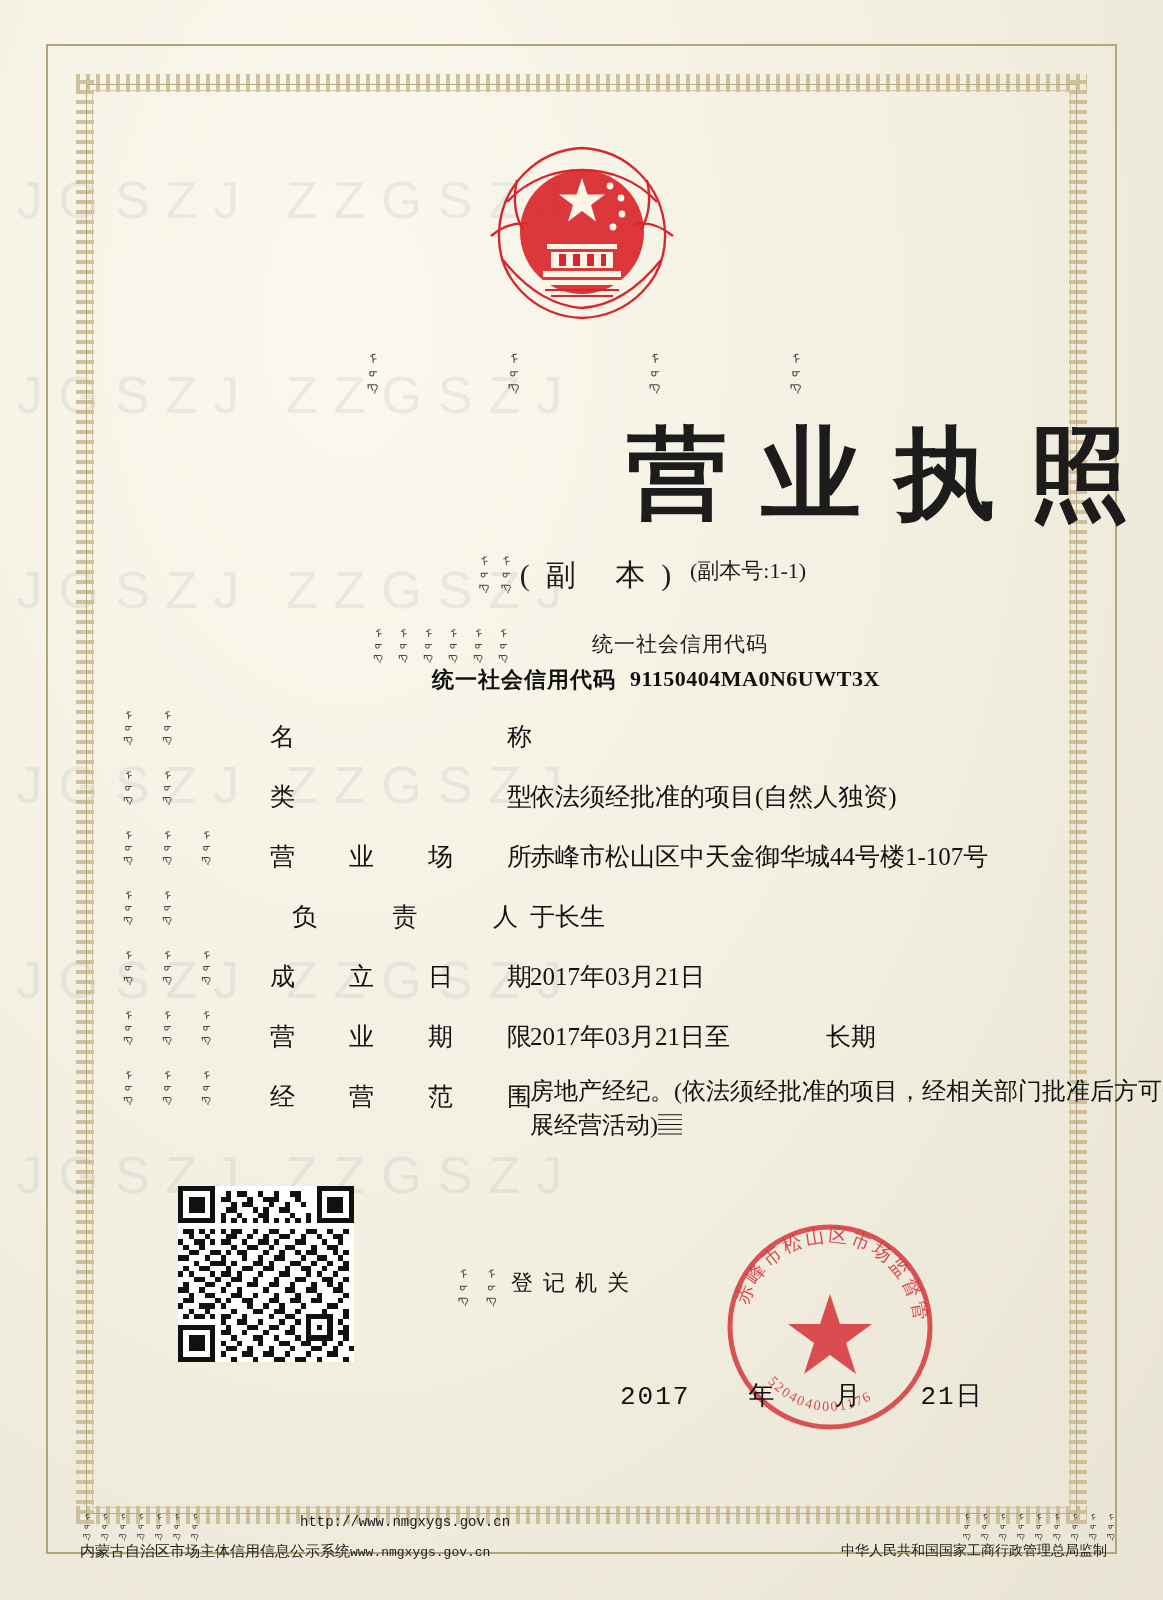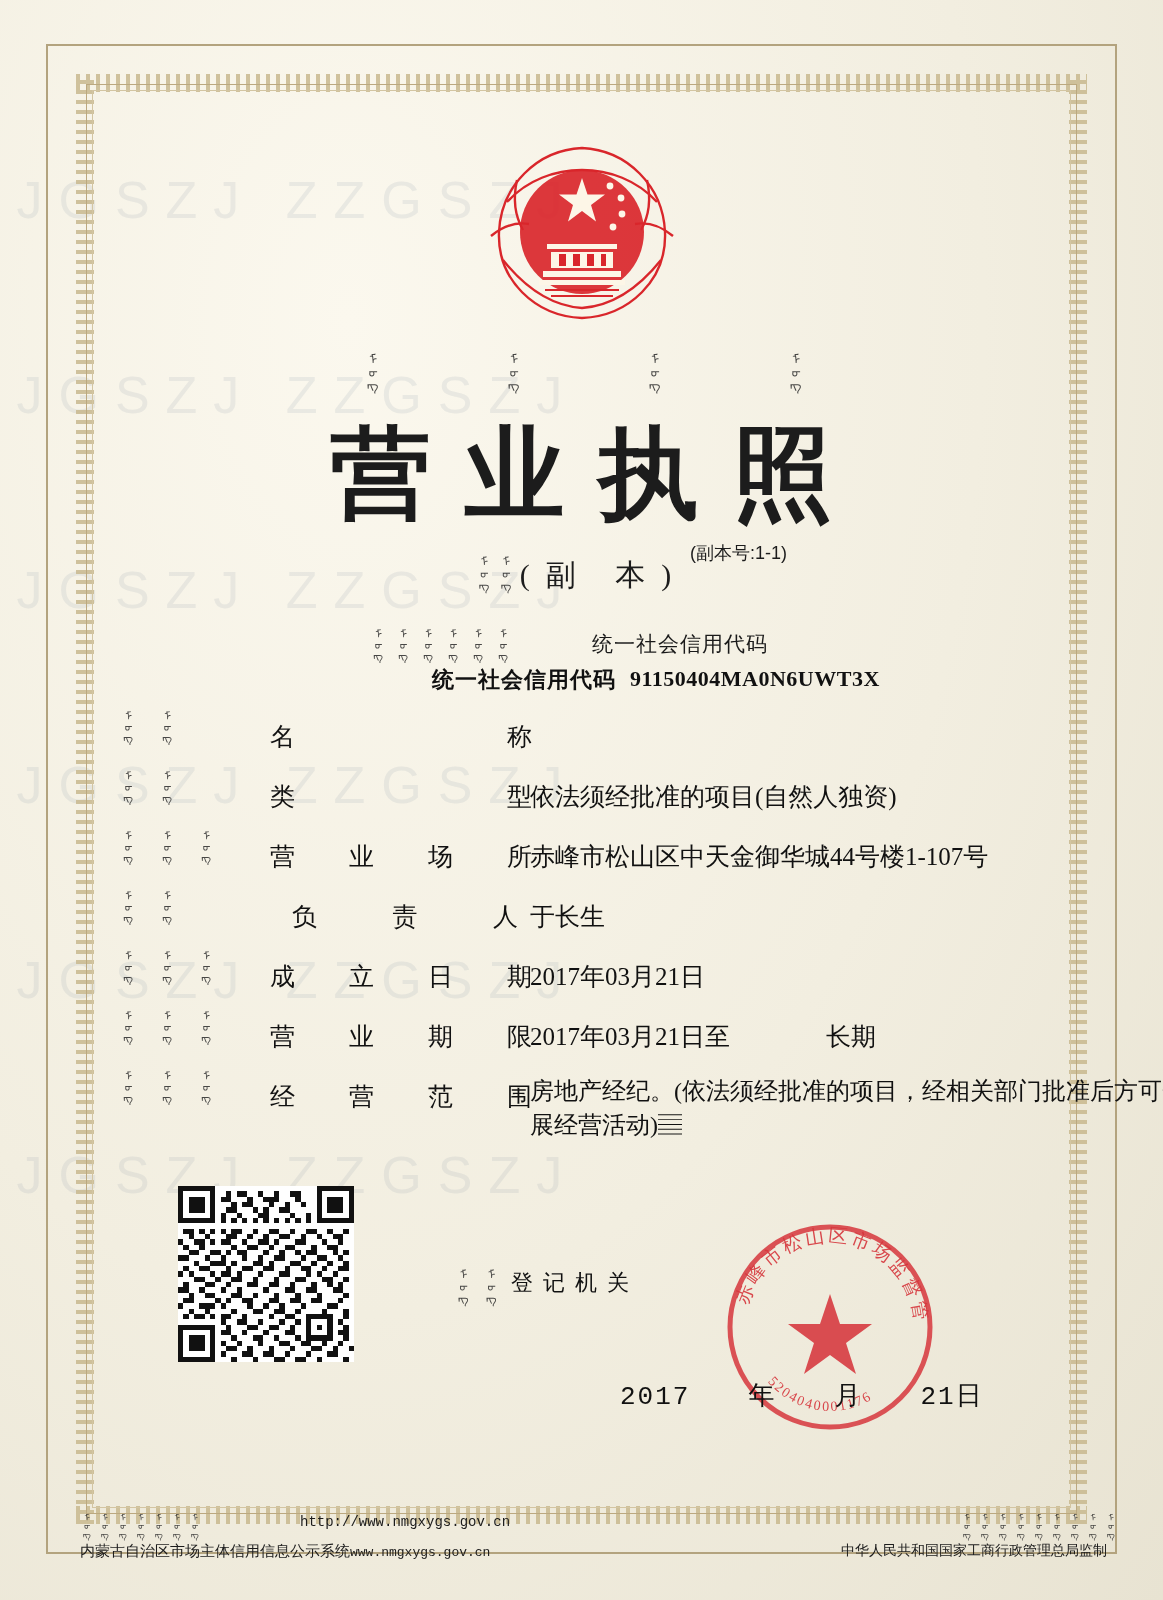--- a/index.html
+++ b/index.html
@@ -70,41 +70,41 @@
   }
 
   .mon-title-row{
     position:absolute;left:0;right:0;top:352px;height:60px;
     display:flex;justify-content:center;gap:128px;
   }
   .mon-title-row .mon{height:54px;}
 
   .title{
     position:absolute;left:0;right:0;top:408px;
-    text-align:center;
+    text-align:right;
     font-size:100px;
     letter-spacing:34px;
     font-weight:bold;
     color:#1c1c1c;
     font-family:"Liberation Serif", serif;
     text-indent:34px;
   }
   .subtitle-row{
     position:absolute;left:0;right:0;top:555px;
     display:flex;justify-content:center;align-items:flex-start;gap:10px;
   }
   .subtitle-row .mon{height:40px;font-size:12px;}
   .sub-text{
     font-size:30px;letter-spacing:16px;color:#1c1c1c;
     font-family:"Liberation Serif", serif;
   }
   .copy-no{
-    position:absolute;left:690px;top:541px;
-    font-size:18px;color:#1c1c1c;
-    font-family:Liberation Sans, sans-serif;
+    position:absolute;left:690px;top:556px;
+    font-size:22px;color:#1c1c1c;
+    font-family:Liberation Serif, serif;
   }
 
   .credit-mon-row{
     position:absolute;left:370px;top:628px;
     display:flex;gap:14px;
   }
   .credit-mon-row .mon{height:36px;font-size:11px;}
   .credit-label-top{
     position:absolute;left:592px;top:630px;
     font-size:21px;letter-spacing:1px;color:#1a1a1a;

